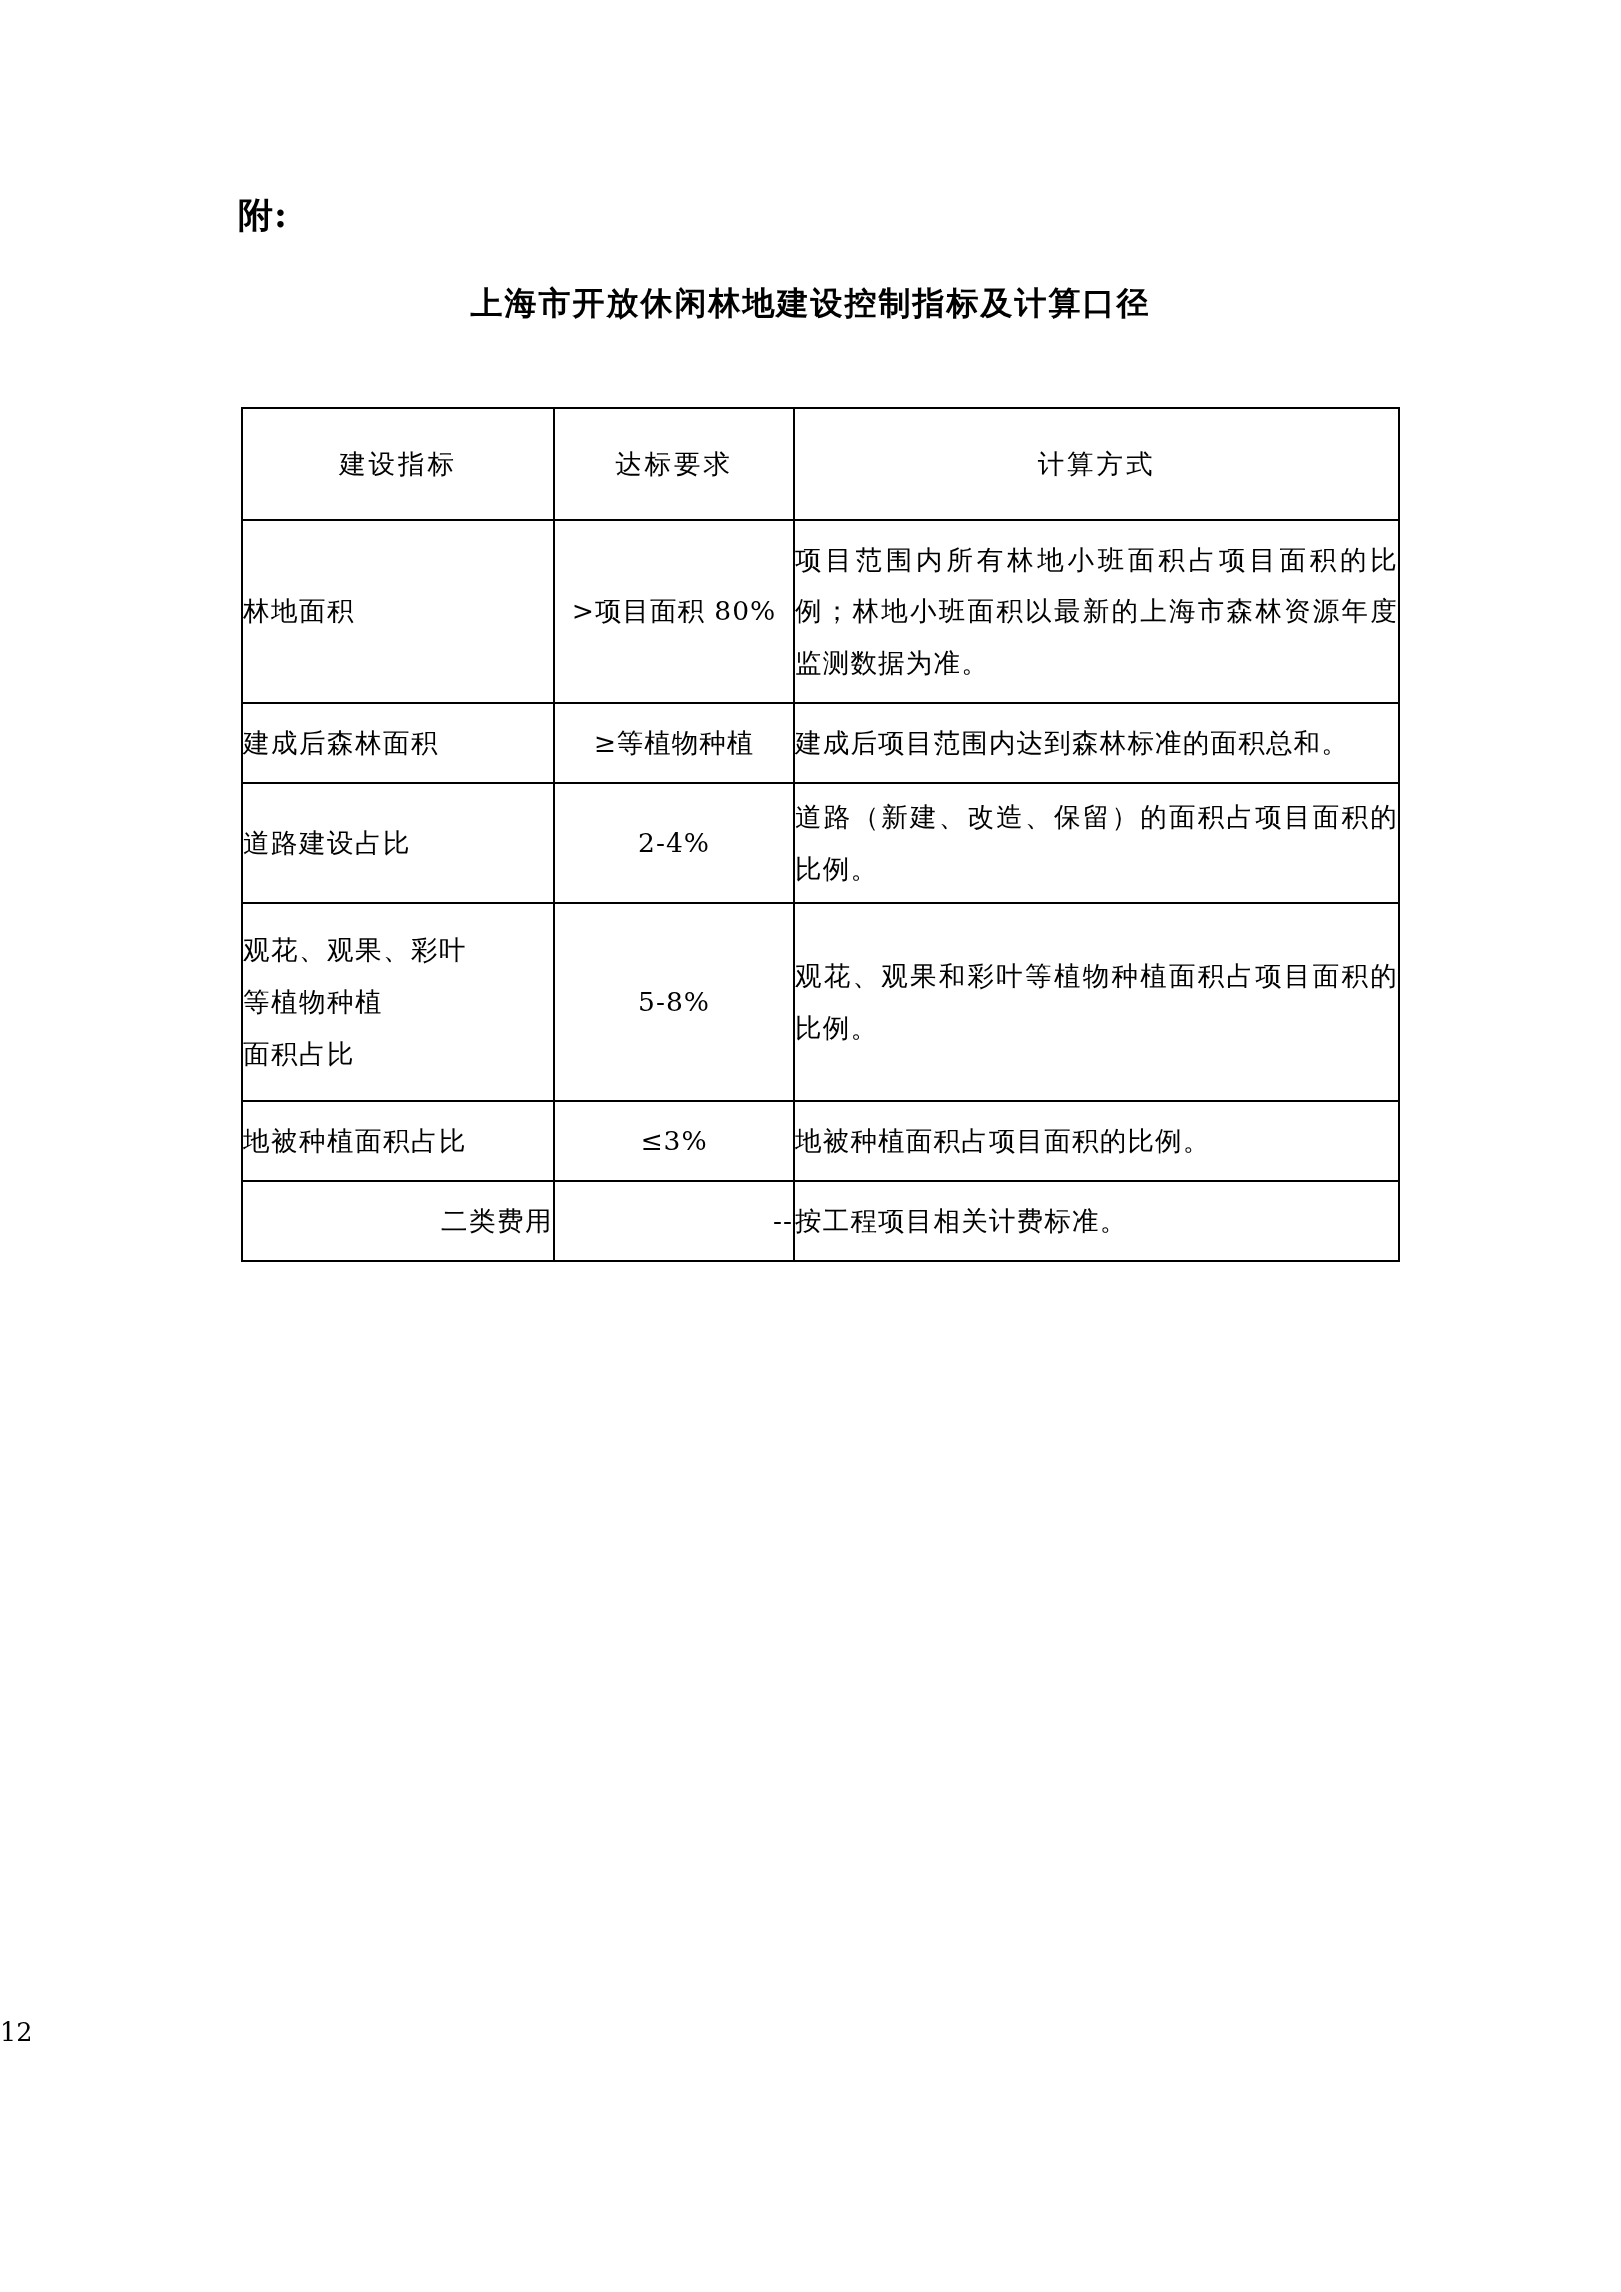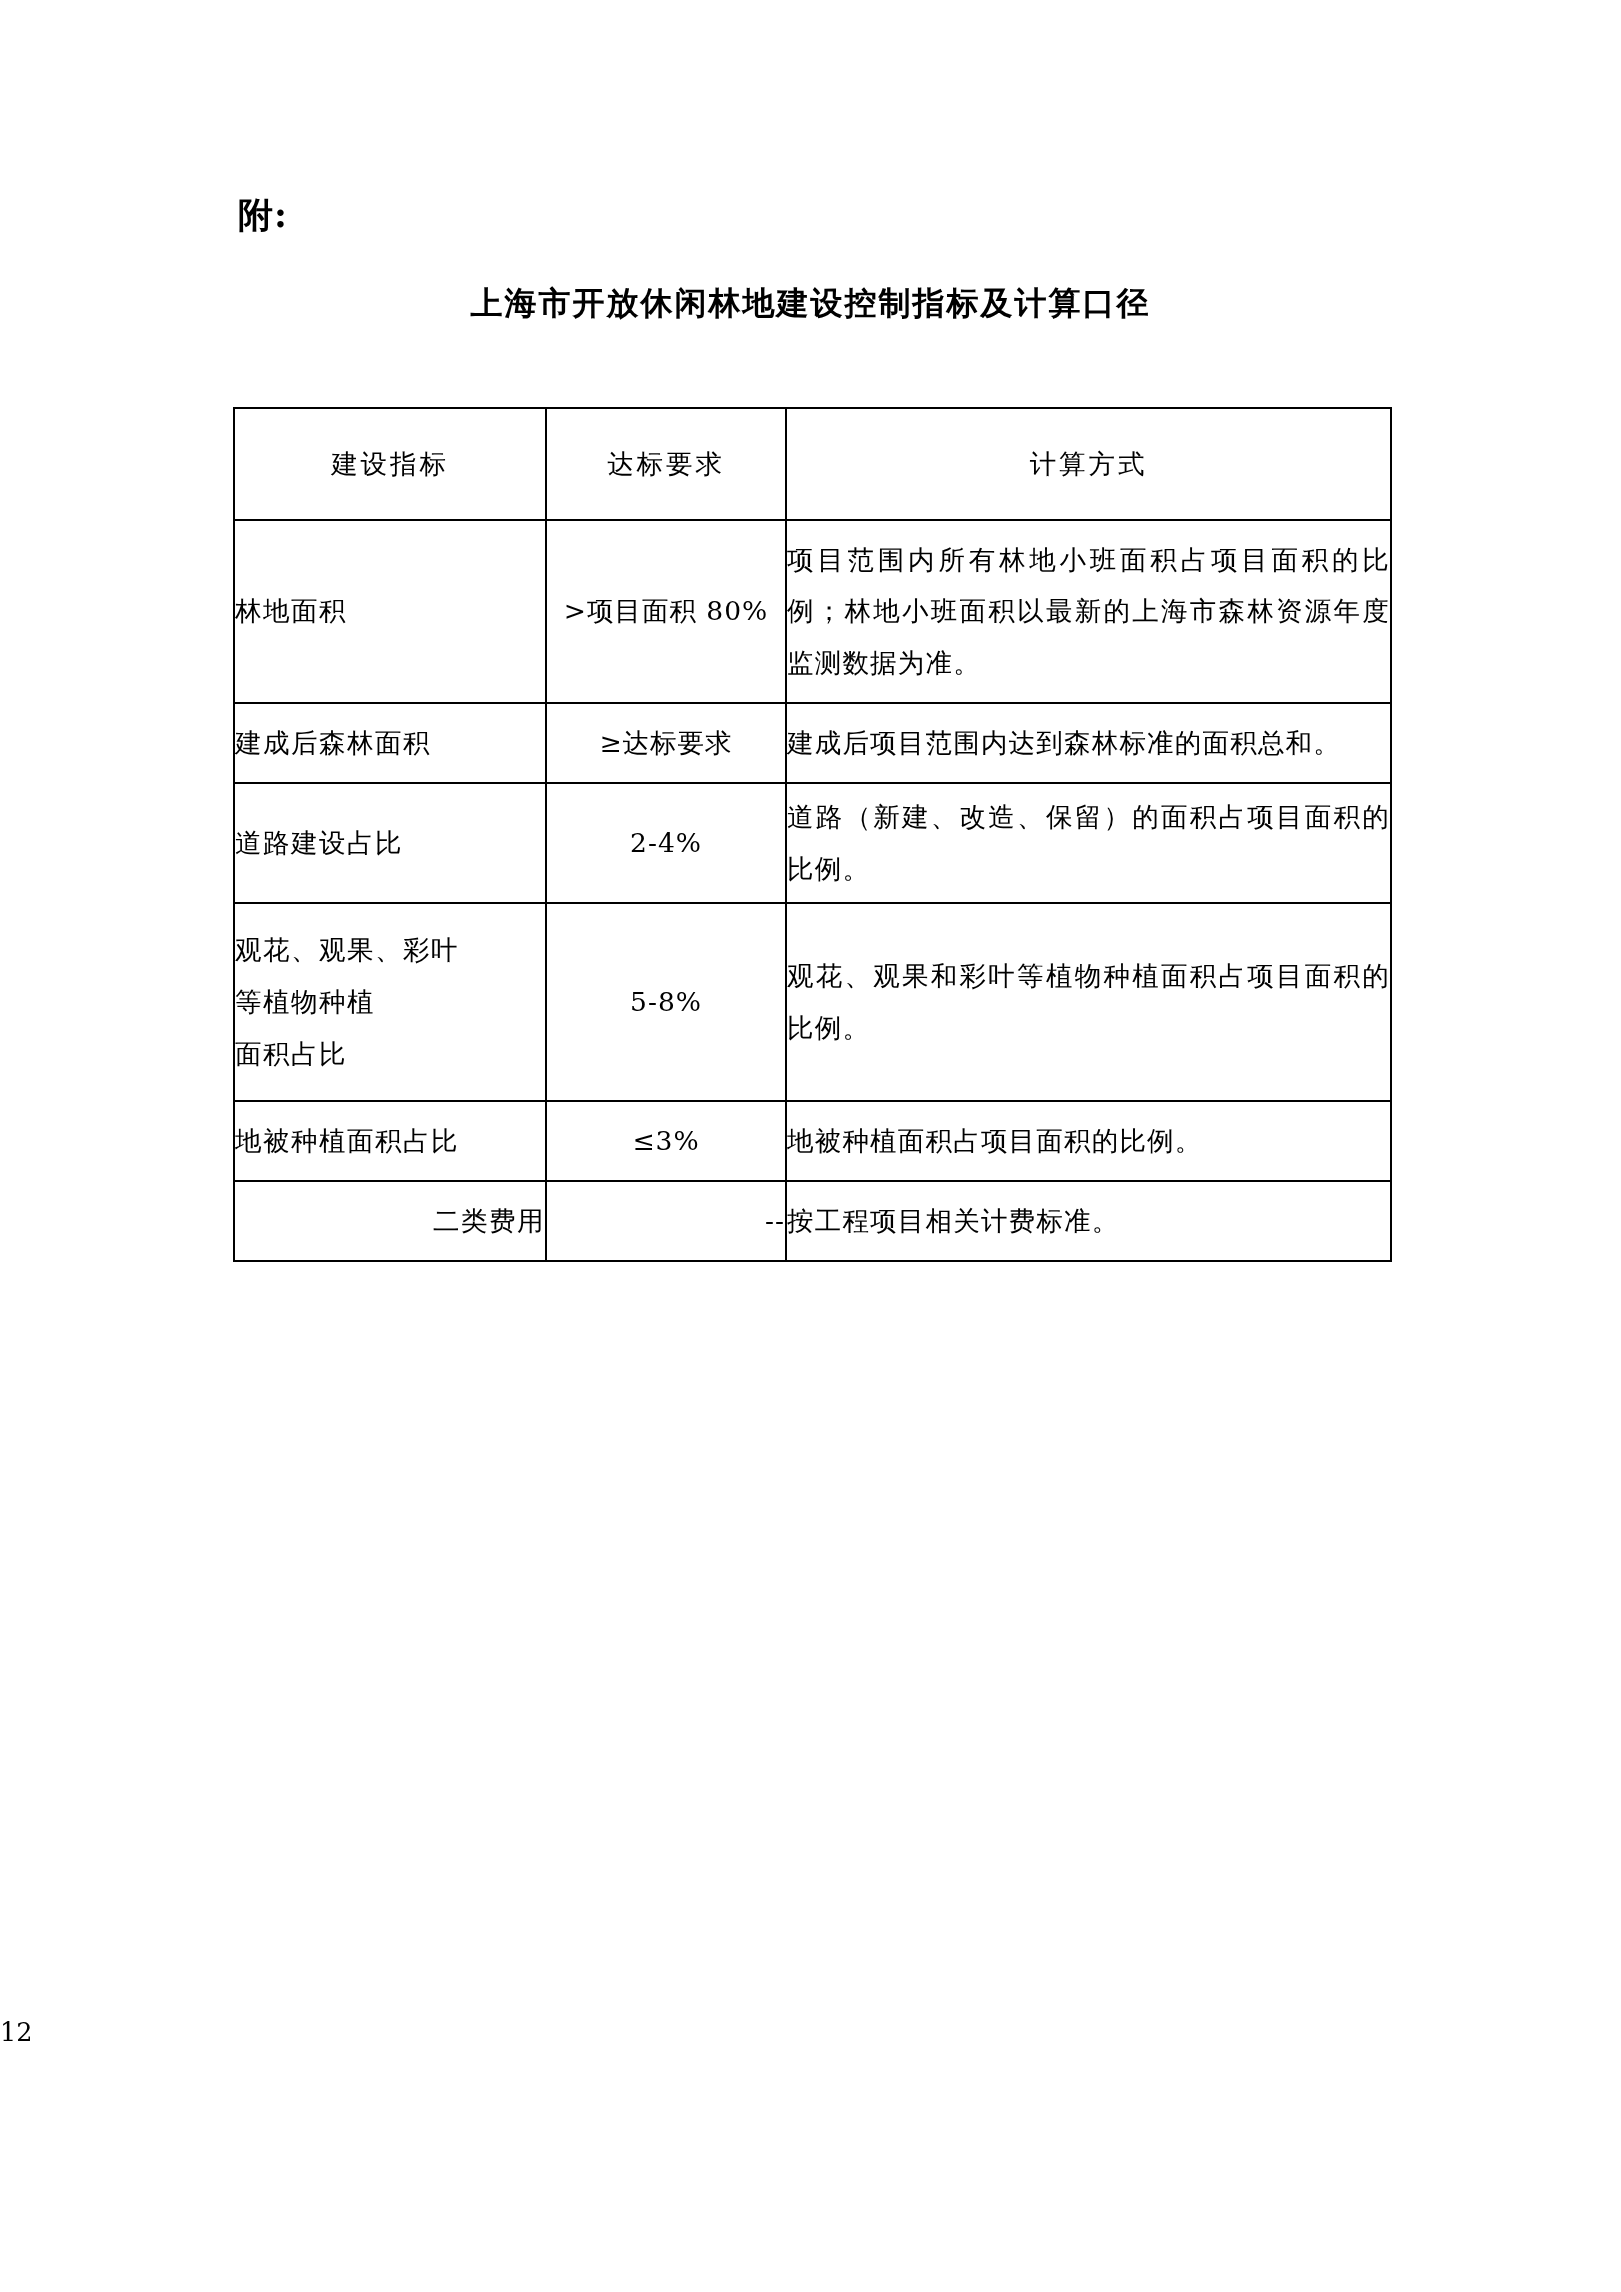--- a/index.html
+++ b/index.html
@@ -47,21 +47,21 @@
     font-size: 32px;
     font-weight: 700;
     letter-spacing: 2px;
     font-family: "DejaVu Serif", "Liberation Serif", serif;
     white-space: nowrap;
   }
 
   
   .table-wrap {
     position: absolute;
-    left: 233px;
+    left: 241px;
     top: 407px;
     width: 1228px;
   }
 
   table.spec-table {
     border-collapse: collapse;
     width: 1157px;
     table-layout: fixed;
     background: #fff;
   }
@@ -163,21 +163,21 @@
             <span class="ln">林地面积</span>
           </td>
           <td class="cell-req">&gt;项目面积 80%</td>
           <td class="cell-calc">项目范围内所有林地小班面积占项目面积的比例；林地小班面积以最新的上海市森林资源年度监测数据为准。</td>
         </tr>
 
         <tr class="r-for">
           <td class="cell-ind">
             <span class="ln">建成后森林面积</span>
           </td>
-          <td class="cell-req">≥达标要求</td>
+          <td class="cell-req">≥等植物种植</td>
           <td class="cell-calc">建成后项目范围内达到森林标准的面积总和。</td>
         </tr>
 
         <tr class="r-road">
           <td class="cell-ind">
             <span class="ln">道路建设占比</span>
           </td>
           <td class="cell-req">2-4%</td>
           <td class="cell-calc">道路（新建、改造、保留）的面积占项目面积的比例。</td>
         </tr>

